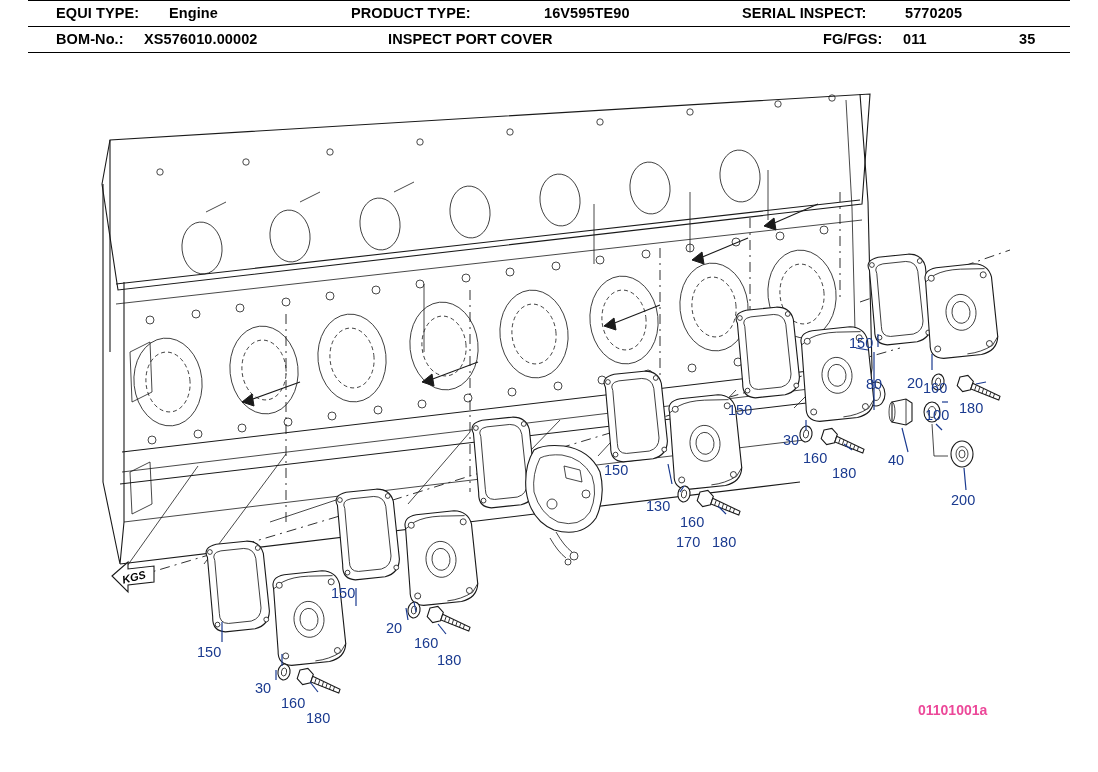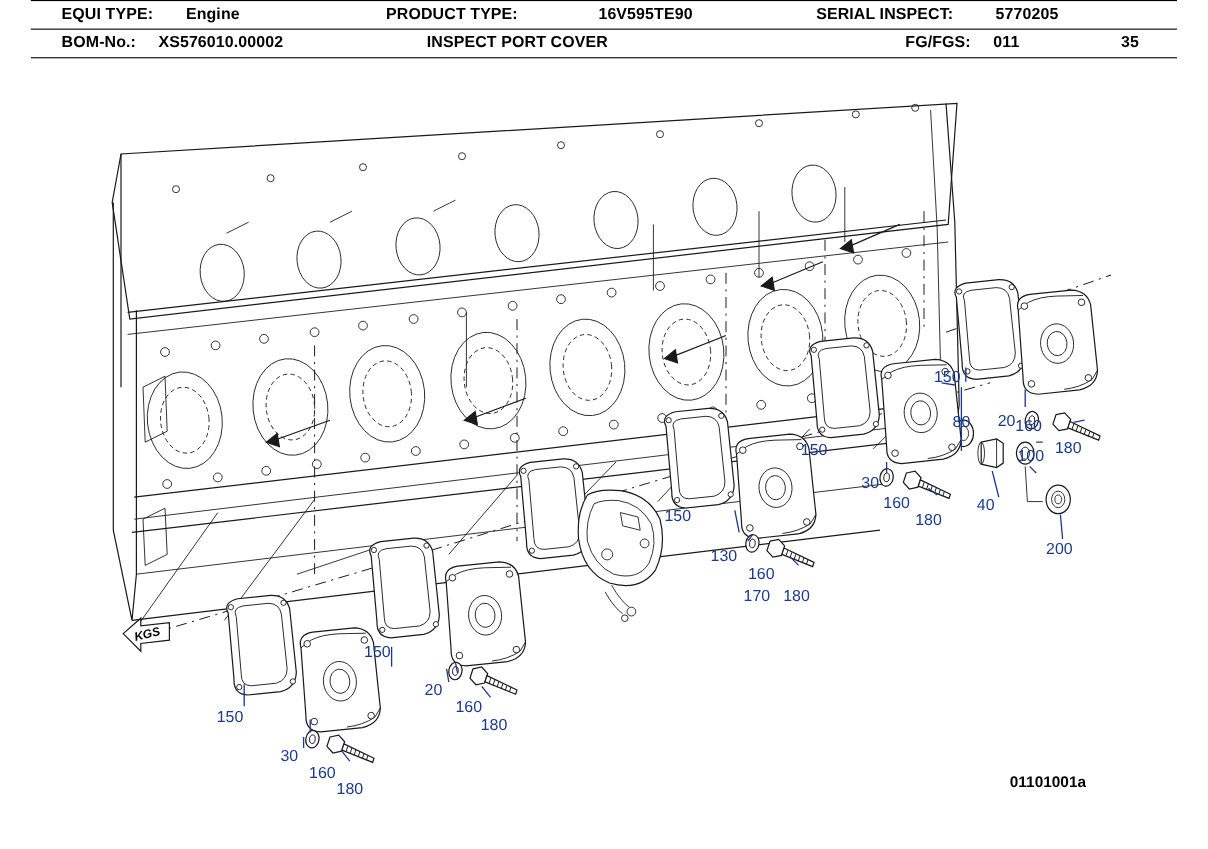--- a/index.html
+++ b/index.html
@@ -63,21 +63,21 @@
     color: #1a3a8f;
     font-size: 14.5px;
     font-weight: normal;
     white-space: nowrap;
     font-family: "Liberation Sans", sans-serif;
   }
   .figcode {
     position: absolute;
     font-size: 14px;
     font-weight: bold;
-    color: #000000;
+    color: #ec4899;
     white-space: nowrap;
   }
   .kgs-label {
     position: absolute;
     font-size: 11px;
     font-weight: bold;
     font-style: italic;
     color: #000;
     transform: rotate(-14deg);
   }

